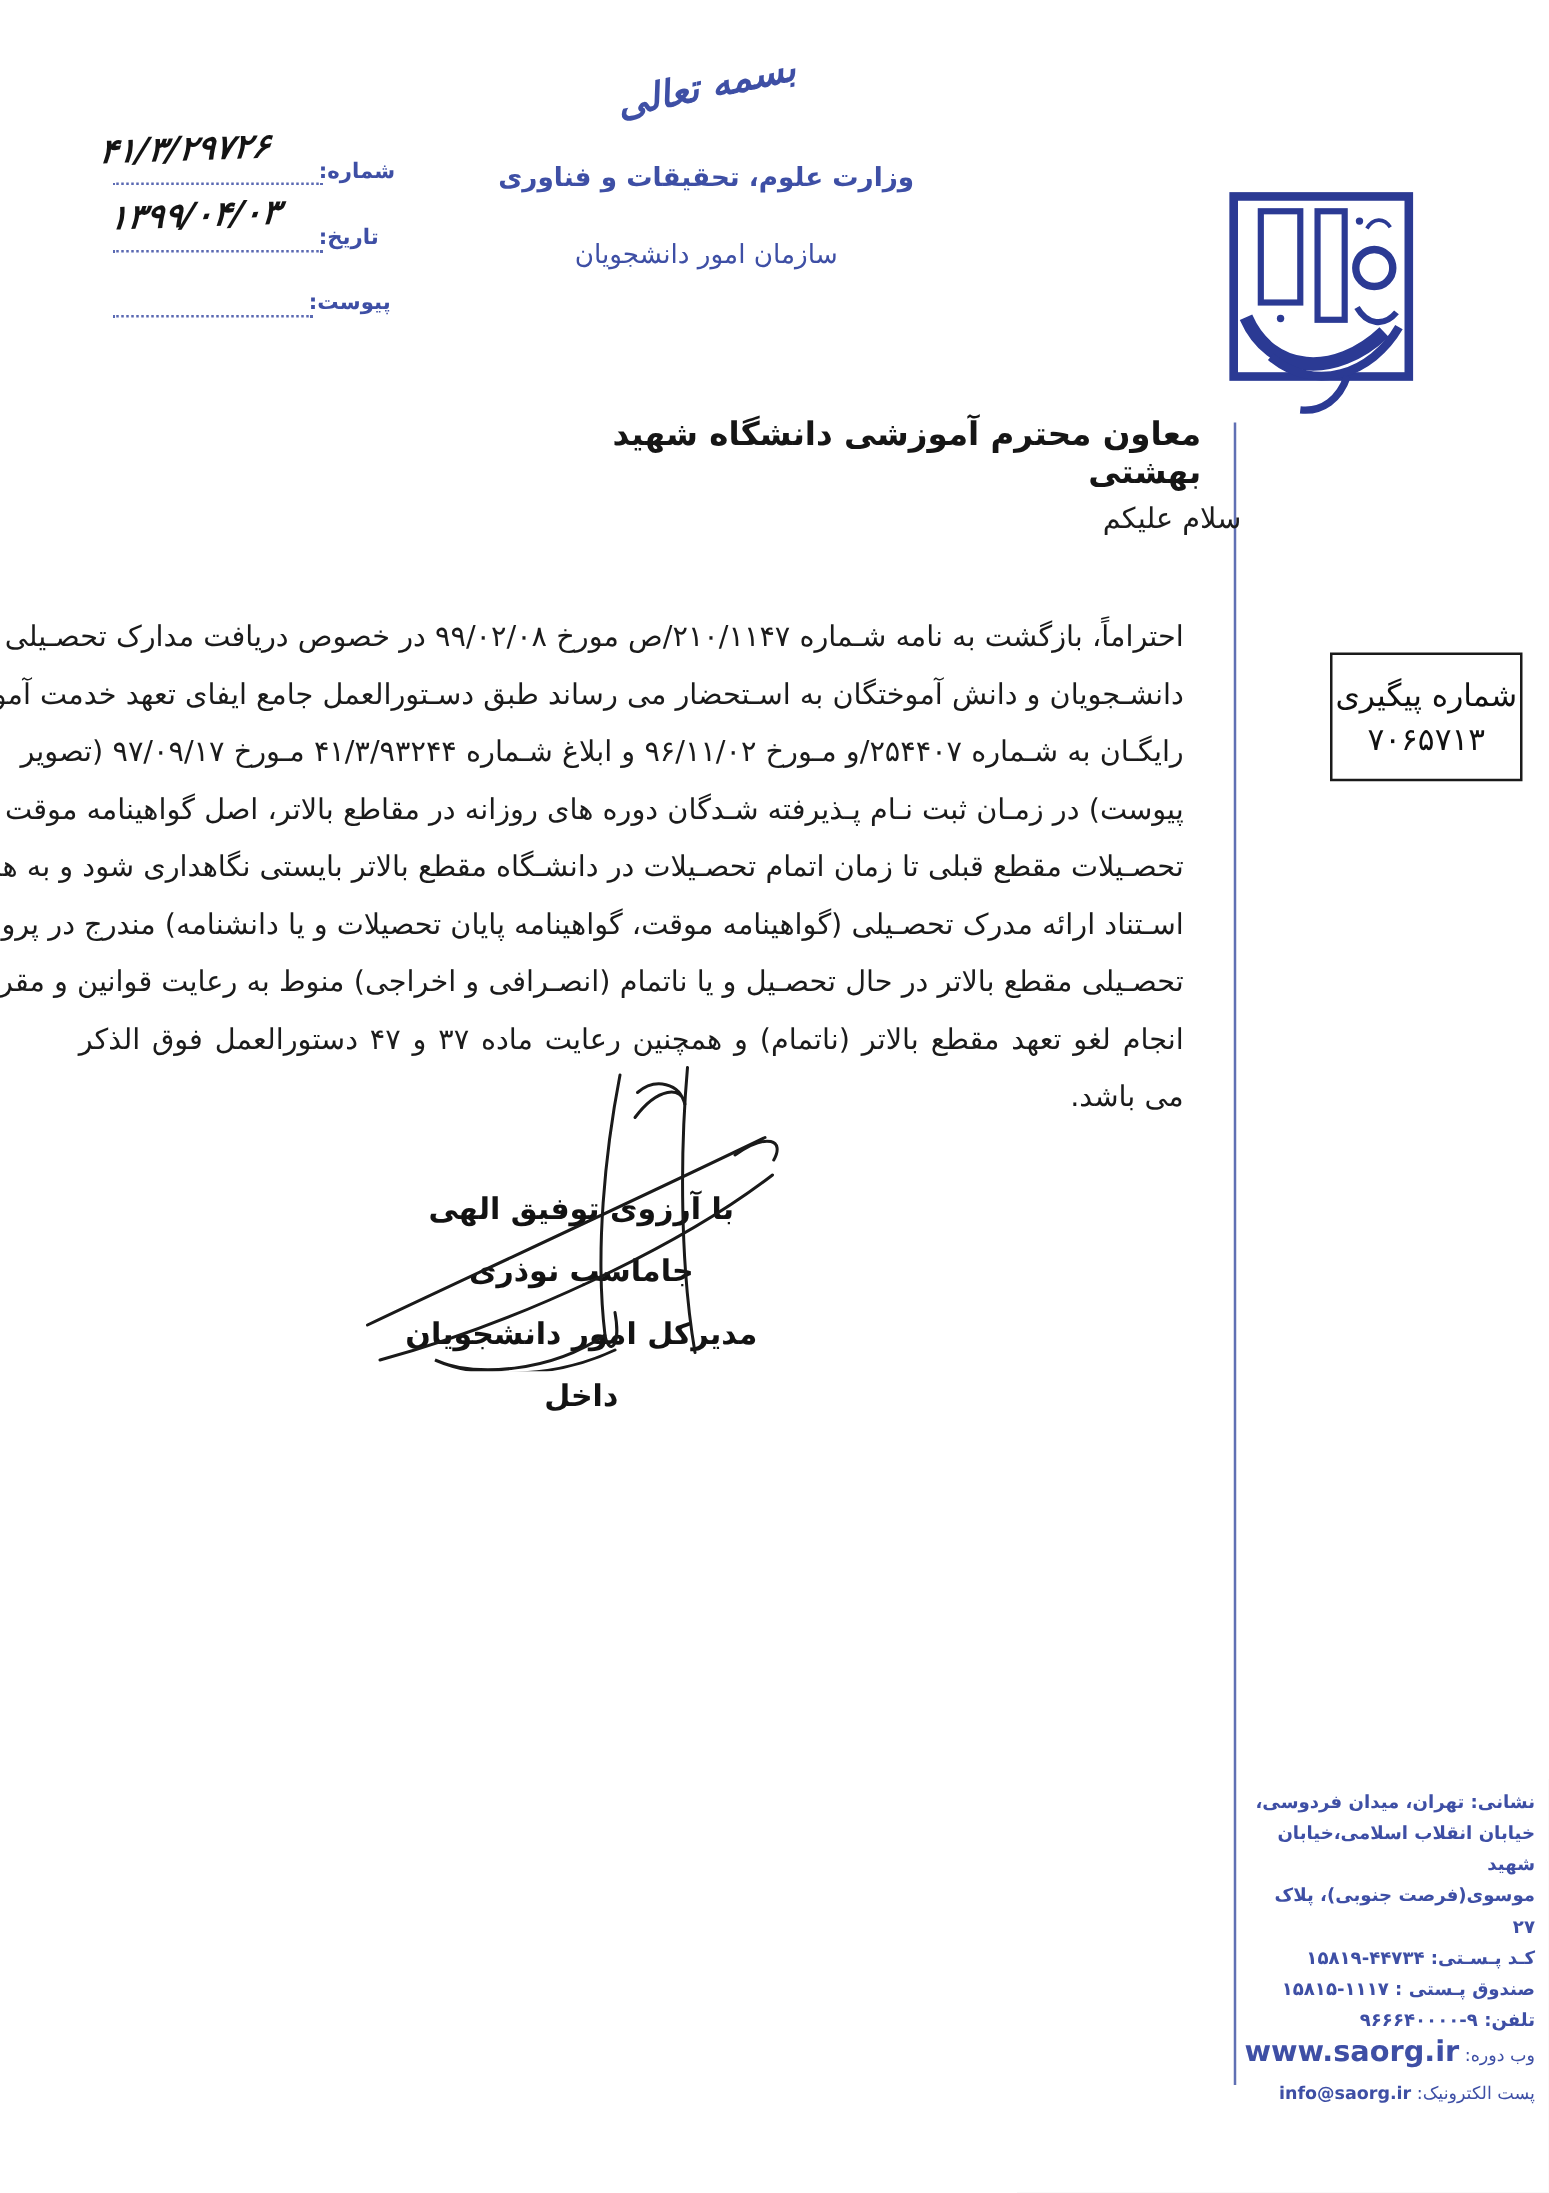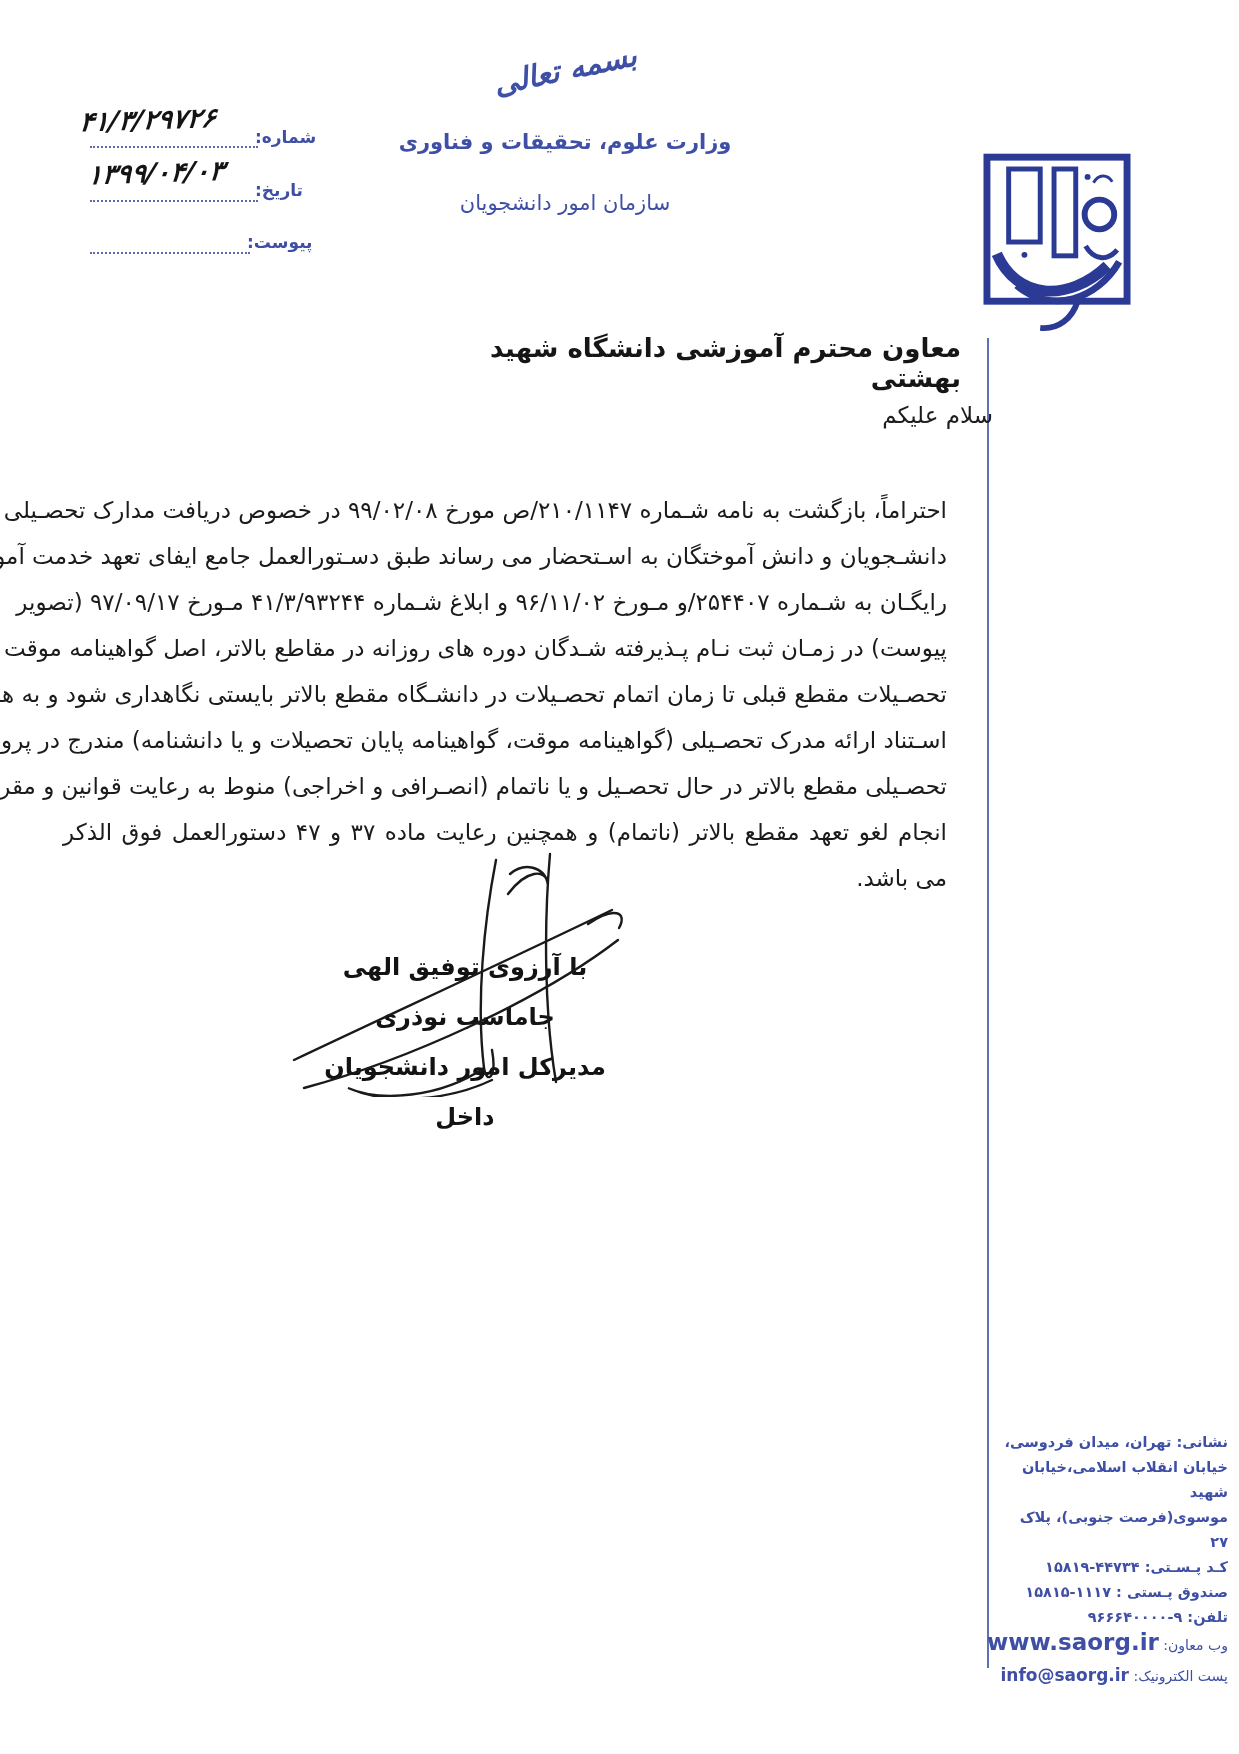--- a/index.html
+++ b/index.html
@@ -76,21 +76,21 @@
     color:var(--brand_blue);font-size:14.5px;font-weight:600;line-height:25px;
   }
   .addr .num{direction:ltr;unicode-bidi:isolate;font-weight:700;letter-spacing:1px;text-align:center;}
   .web{
     position:absolute;left:930px;top:1626px;width:298px;direction:rtl;text-align:right;
     color:var(--brand_blue);
   }
   .web .row1{font-size:14px;line-height:32px;}
   .web .row2{font-size:14px;line-height:28px;}
   .web .url{direction:ltr;unicode-bidi:isolate;font-size:23px;font-weight:bold;}
-  .web .mail{direction:ltr;unicode-bidi:isolate;font-size:17px;font-weight:bold;margin-top:20px;}
+  .web .mail{direction:ltr;unicode-bidi:isolate;font-size:14px;font-weight:bold;margin-top:20px;}
   svg{display:block;}
 </style>
 </head>
 <body>
 
 <div class="page">
 
   <div class="besmele">بسمه تعالی</div>
   <div class="ministry">وزارت علوم، تحقیقات و فناوری</div>
   <div class="organization">سازمان امور دانشجویان</div>
@@ -117,20 +117,24 @@
       <path d="M34,134 C70,164 116,148 138,110" stroke-width="7"></path>
       <path d="M104,94 C112,108 126,110 136,98" stroke-width="5"></path>
       <path d="M96,150 C90,168 76,179 58,177" stroke-width="6"></path>
       <circle cx="42" cy="103" r="3" fill="#2b3a94" stroke="none"></circle>
       <circle cx="106" cy="24" r="3" fill="#2b3a94" stroke="none"></circle>
     </svg>
   </div>
 
   <div class="vline"></div>
 
+  <div class="tracking">
+    <div class="tlabel">شماره پیگیری</div>
+    <div class="tvalue">۷۰۶۵۷۱۳</div>
+  </div>
 
   <div class="addressee">معاون محترم آموزشی دانشگاه شهید بهشتی</div>
   <div class="salutation">سلام علیکم</div>
 
   <div class="body-text">
       <div class="bline">احتراماً، بازگشت به نامه شـماره ۲۱۰/۱۱۴۷/ص  مورخ ۹۹/۰۲/۰۸ در خصوص دریافت مدارک تحصـیلی</div>
       <div class="bline">دانشـجویان و دانش آموختگان به اسـتحضار می رساند طبق دسـتورالعمل جامع ایفای تعهد خدمت آموزش</div>
       <div class="bline">رایگـان به شـماره ۲۵۴۴۰۷/و  مـورخ ۹۶/۱۱/۰۲ و ابلاغ شـماره ۴۱/۳/۹۳۲۴۴  مـورخ ۹۷/۰۹/۱۷  (تصویر</div>
       <div class="bline">پیوست) در زمـان ثبت نـام پـذیرفته شـدگان دوره های روزانه در مقاطع بالاتر، اصل گواهینامه موقت پایان</div>
       <div class="bline">تحصـیلات مقطع قبلی تا زمان اتمام تحصـیلات در دانشـگاه مقطع بالاتر بایستی نگاهداری شود و به همین</div>
@@ -171,21 +175,21 @@
       <span class="num">۱۵۸۱۵-۱۱۱۷</span>
     </div>
     <div>
       <span>تلفن:</span>
       <span class="num">۹۶۶۶۴۰۰۰۰-۹</span>
     </div>
   </div>
 
   <div class="web">
     <div class="row1">
-      <span>وب معاون:</span>
+      <span>وب دوره:</span>
       <span class="url">www.saorg.ir</span>
     </div>
     <div class="row2">
       <span>پست الکترونیک:</span>
       <span class="mail">info@saorg.ir</span>
     </div>
   </div>
 
 </div>
 

